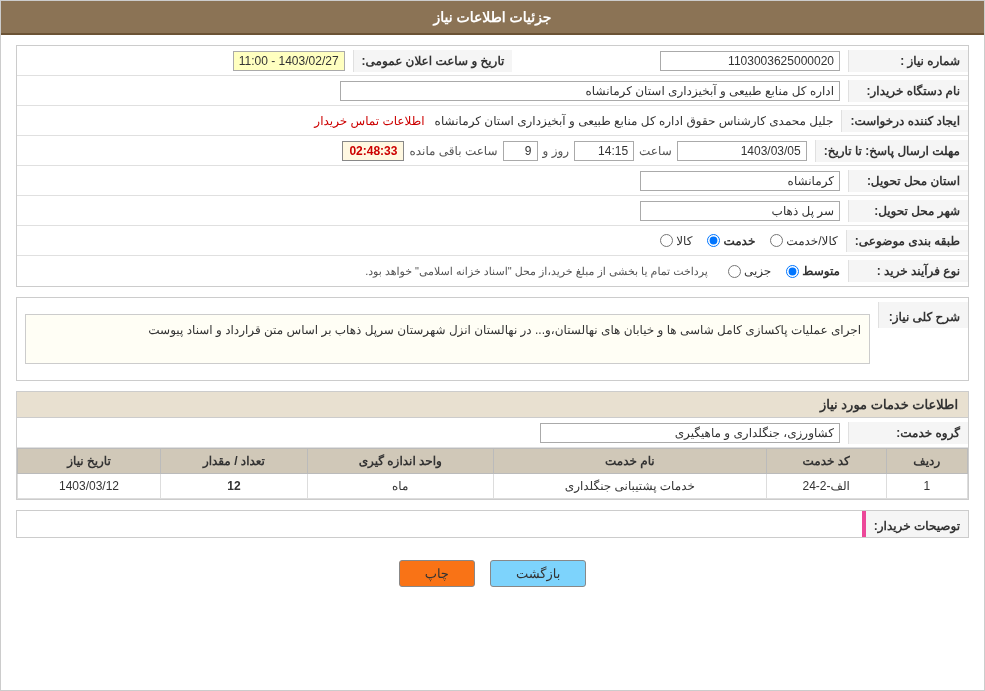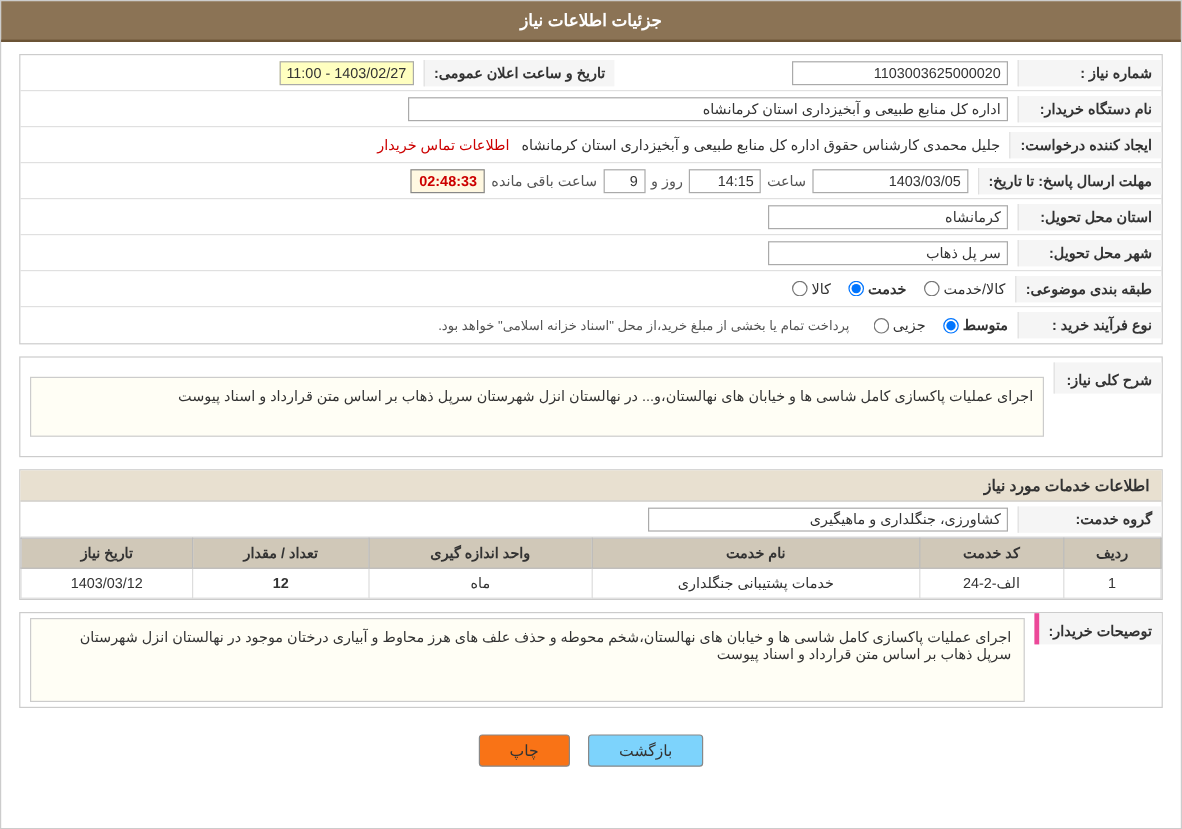--- a/index.html
+++ b/index.html
@@ -368,23 +368,20 @@
       <td class="red-text">12</td>
       <td>1403/03/12</td>
     </tr>
           </tbody>
       </table>
     </div>
 
     <div class="table-section">
       <div style="display:flex; align-items:flex-start;">
         <div class="notes-label">توصیحات خریدار:</div>
-        <div style="flex:1; padding:4px 8px;">
-          <div class="buyer-notes">اجرای عملیات پاکسازی کامل شاسی ها و خیابان های نهالستان،شخم محوطه و حذف علف های هرز محاوط و آبیاری درختان موجود در نهالستان انزل شهرستان سرپل ذهاب بر اساس متن قرارداد و اسناد پیوست</div>
-        </div>
       </div>
     </div>
 
     <div class="bottom-buttons">
       <button class="btn btn-back">بازگشت</button>
       <button class="btn btn-print">چاپ</button>
     </div>
 
   </div>
 </div>

